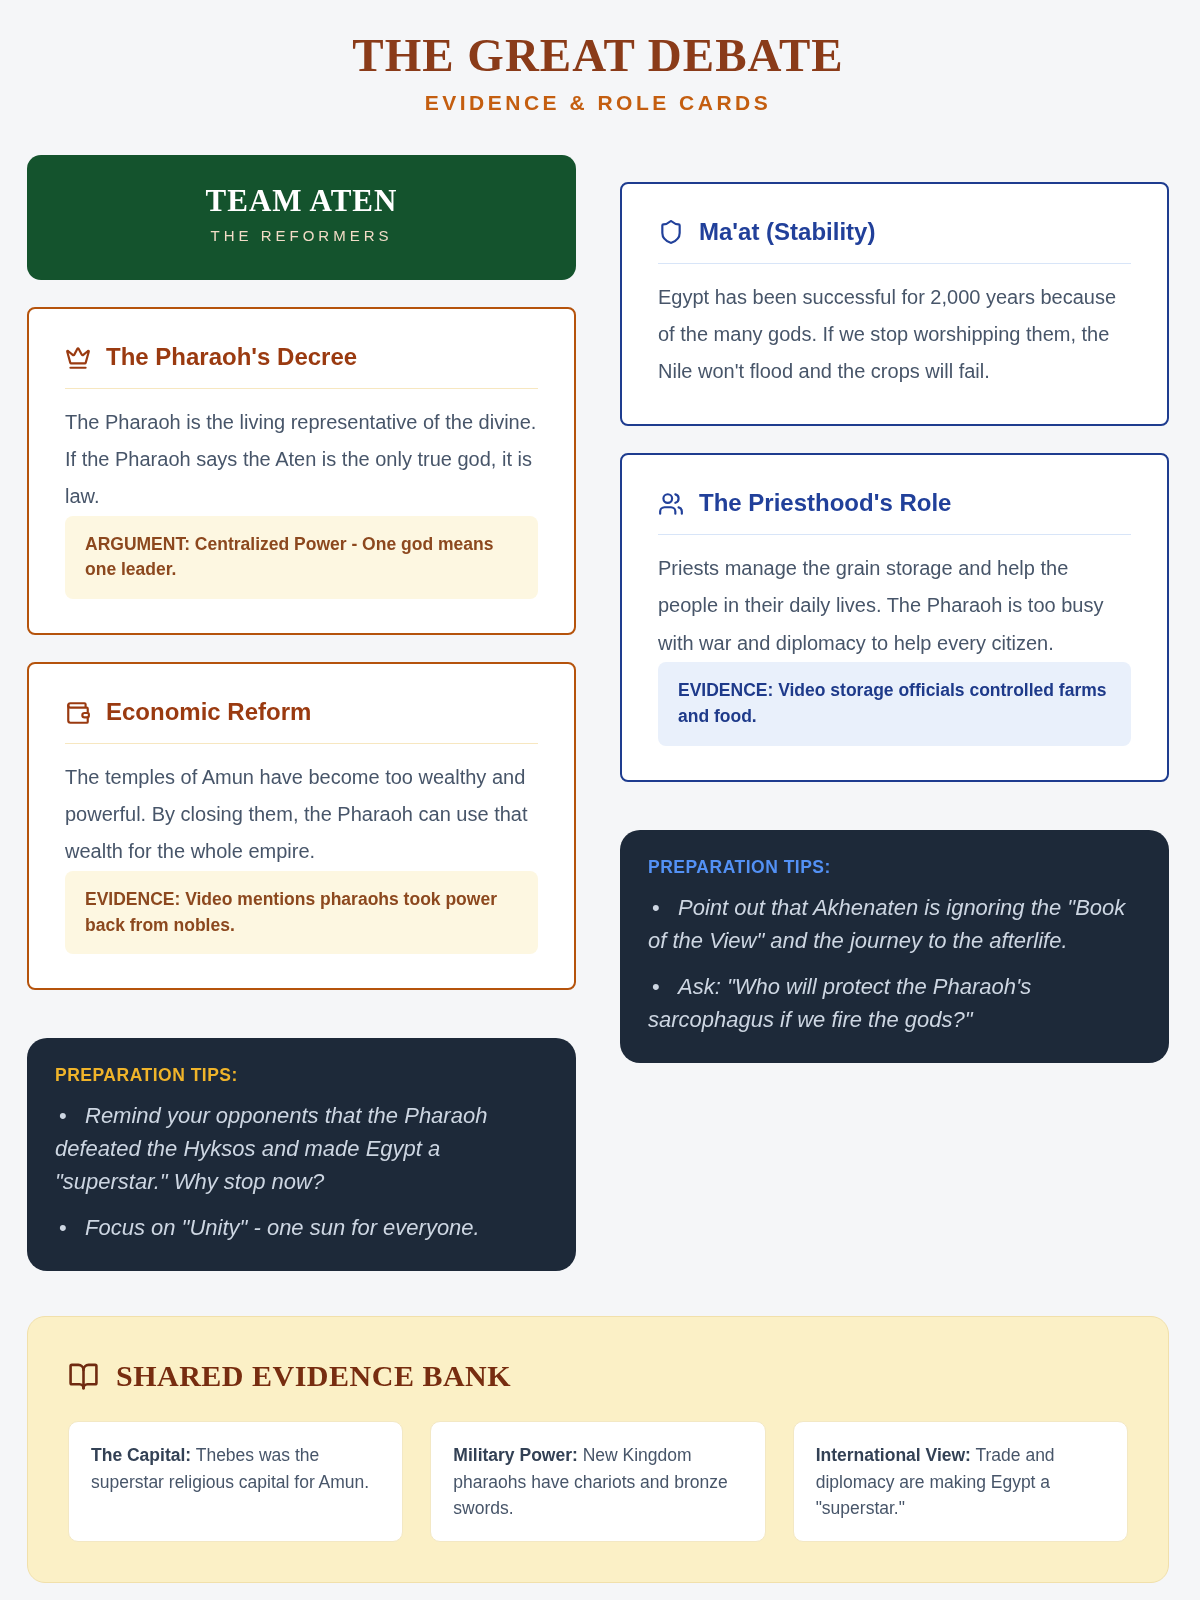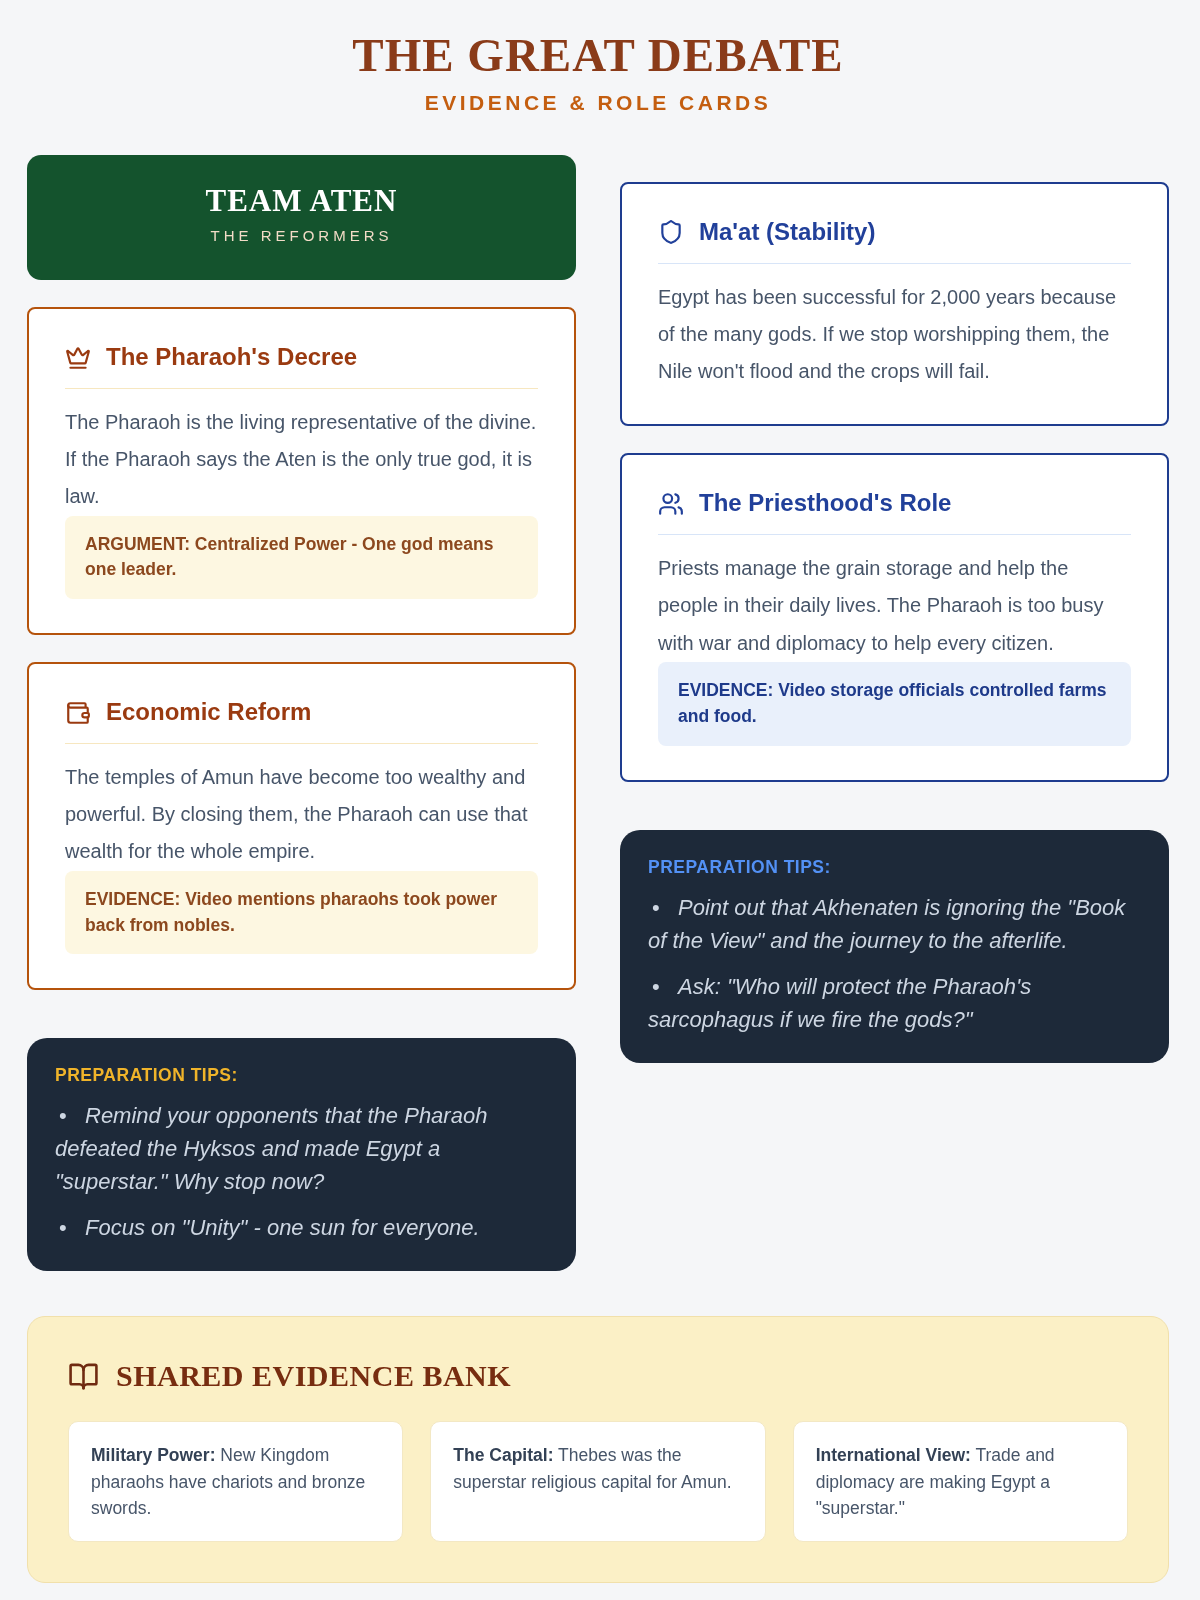--- a/index.html
+++ b/index.html
@@ -195,26 +195,26 @@
       <span class="bank-icon">
         <svg viewBox="0 0 24 24" fill="none" stroke="currentColor" stroke-width="2" stroke-linecap="round" stroke-linejoin="round">
             <path d="M12 7v14"></path>
             <path d="M3 18a1 1 0 0 1-1-1V4a1 1 0 0 1 1-1h5a4 4 0 0 1 4 4 4 4 0 0 1 4-4h5a1 1 0 0 1 1 1v13a1 1 0 0 1-1 1h-6a3 3 0 0 0-3 3 3 3 0 0 0-3-3z"></path>
           </svg>
       </span>
       <span class="bank-heading">SHARED EVIDENCE BANK</span>
     </div>
     <div class="bank-cards">
       <div class="bank-card">
+        <b>The Capital:</b>
+        <span>Thebes was the superstar religious capital for Amun.</span>
+      </div>
+      <div class="bank-card">
         <b>Military Power:</b>
         <span>New Kingdom pharaohs have chariots and bronze swords.</span>
-      </div>
-      <div class="bank-card">
-        <b>The Capital:</b>
-        <span>Thebes was the superstar religious capital for Amun.</span>
       </div>
       <div class="bank-card">
         <b>International View:</b>
         <span>Trade and diplomacy are making Egypt a "superstar."</span>
       </div>
     </div>
   </section>
 
 </div>
 

